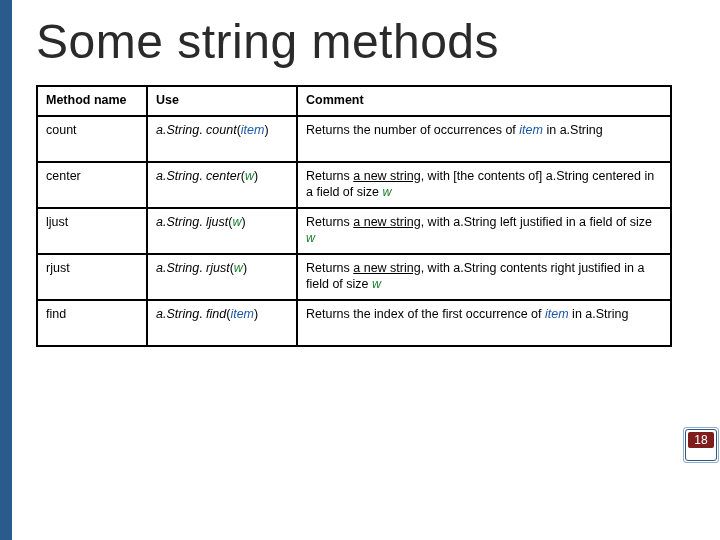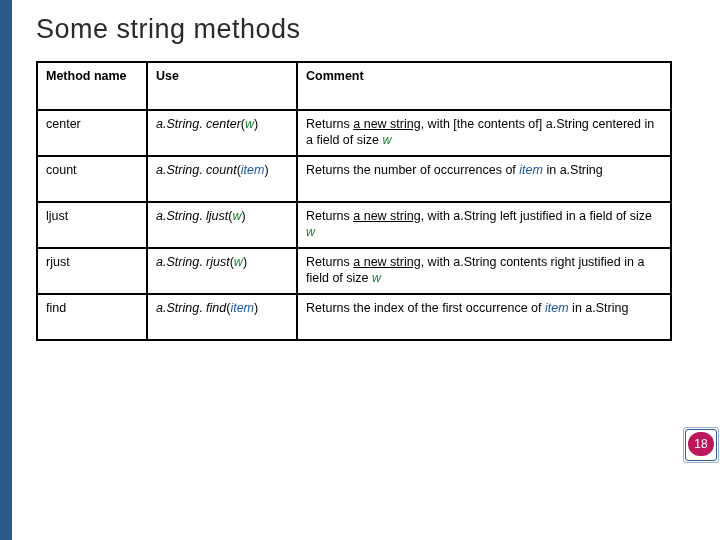--- a/index.html
+++ b/index.html
@@ -14,21 +14,21 @@
     left: 0; top: 0;
     width: 12px; height: 540px;
     background: #2b5b8c;
   }
   .content {
     position: absolute;
     left: 36px; top: 14px;
     width: 636px;
   }
   .title {
-    font-size: 27px;
+    font-size: 48px;
     font-weight: 400;
     color: #2a2a2a;
     margin-bottom: 16px;
     letter-spacing: 0.5px;
   }
   table {
     border-collapse: collapse;
     width: 100%;
     table-layout: fixed;
   }
@@ -38,43 +38,43 @@
   th, td {
     padding: 6px 8px;
     text-align: left;
     vertical-align: top;
     font-size: 12.5px;
     line-height: 1.25;
     height: 46px;
   }
   th {
     font-weight: 700;
-    height: 48px;
+    height: 30px;
     padding-top: 6px;
     padding-bottom: 6px;
   }
   col.c1 { width: 110px; }
   col.c2 { width: 150px; }
   col.c3 { width: auto; }
   .obj { font-style: italic; }
   .arg { font-style: italic; color: #1a7f2e; }
   .argb { font-style: italic; color: #1c58a5; }
   .u { text-decoration: underline; }
   .page-badge {
     position: absolute;
     right: 6px;
     top: 432px;
-    width: 26px; height: 24px;
-    background: #be185d;
+    width: 26px; height: 16px;
+    background: #7f1d1d;
     color: #fff;
     font-size: 12px;
     display: flex;
     align-items: center;
     justify-content: center;
-    border-radius: 12px;
+    border-radius: 2px;
   }
   .page-badge::before, .page-badge::after {
     content: "";
     position: absolute;
     width: 30px; height: 30px;
     border: 1px solid #2b5b8c;
     border-radius: 3px;
     top: -3px; left: -3px;
   }
   .page-badge::after {
@@ -100,36 +100,36 @@
     <thead>
       <tr>
         <th>Method name</th>
         <th>Use</th>
         <th>Comment</th>
       </tr>
     </thead>
     <tbody>
 
       <tr>
+        <td>count</td>
+        <td>
+          <span class="obj">a.String</span><span>. </span><span class="obj">count</span><span>(</span><span class="argb">item</span><span>)</span>
+        </td>
+        <td>
+          <span>Returns the number of occurrences of </span><span class="argb">item</span><span> in </span><span>a.String</span>
+        </td>
+      </tr>
+
+      <tr>
         <td>center</td>
         <td>
           <span class="obj">a.String</span><span>. </span><span class="obj">center</span><span>(</span><span class="arg">w</span><span>)</span>
         </td>
         <td>
           <span>Returns </span><span class="u">a new string</span><span>, with [the contents of] </span><span>a.String</span><span> centered in a field of size </span><span class="arg">w</span>
-        </td>
-      </tr>
-
-      <tr>
-        <td>count</td>
-        <td>
-          <span class="obj">a.String</span><span>. </span><span class="obj">count</span><span>(</span><span class="argb">item</span><span>)</span>
-        </td>
-        <td>
-          <span>Returns the number of occurrences of </span><span class="argb">item</span><span> in </span><span>a.String</span>
         </td>
       </tr>
 
       <tr>
         <td>ljust</td>
         <td>
           <span class="obj">a.String</span><span>. </span><span class="obj">ljust</span><span>(</span><span class="arg">w</span><span>)</span>
         </td>
         <td>
           <span>Returns </span><span class="u">a new string</span><span>, with </span><span>a.String</span><span> left justified in a field of size </span><span class="arg">w</span>

